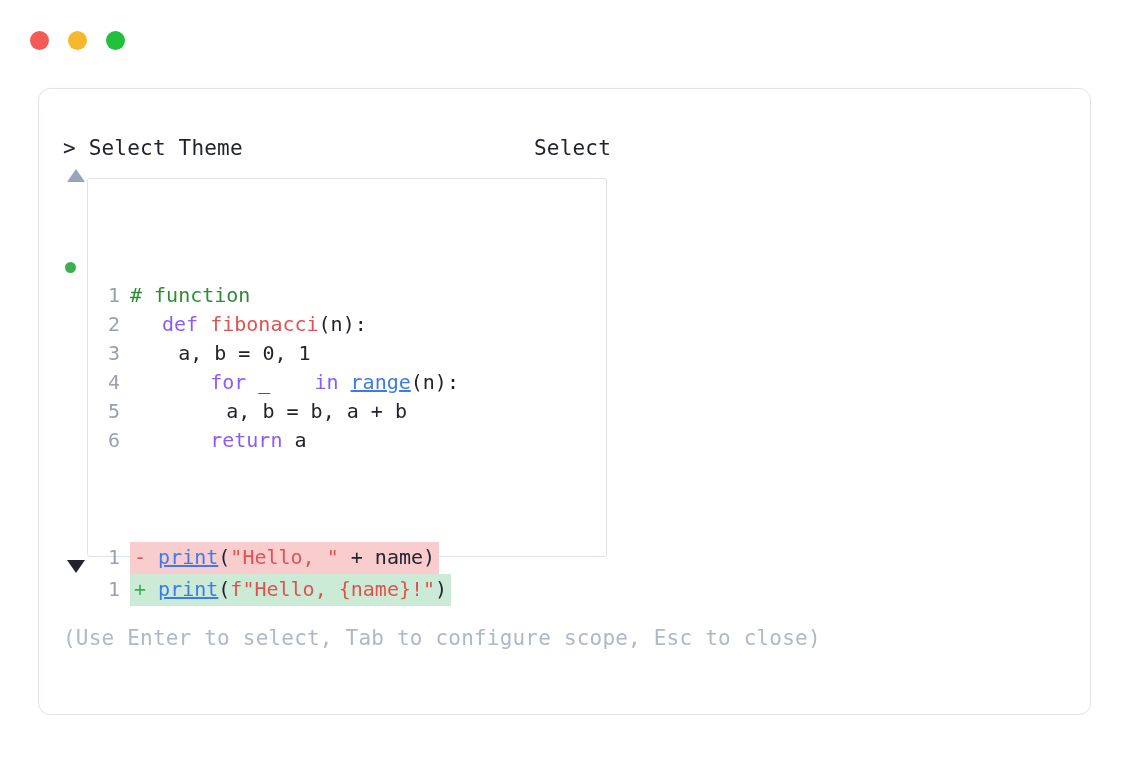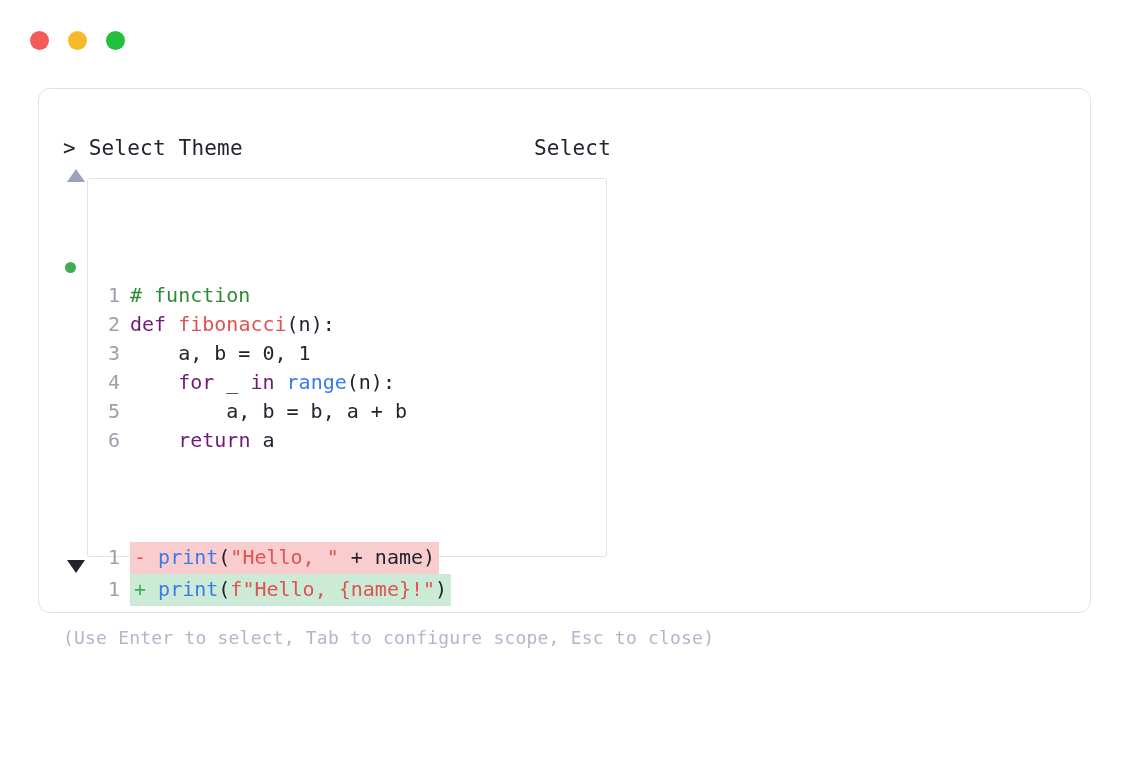--- a/index.html
+++ b/index.html
@@ -28,21 +28,21 @@
   .light-close  { background: #f45b56; }
   .light-min    { background: #f6b92b; }
   .light-max    { background: #22c03c; }
 
   
   .card {
     position: absolute;
     left: 38px;
     top: 88px;
     width: 1053px;
-    height: 525px;
+    height: 627px;
     background: #ffffff;
     border: 1.5px solid #dfe2e8;
     border-radius: 12px;
   }
 
   .left-col {
     position: absolute;
     left: 24px;
     top: 44px;
     width: 470px;
@@ -167,42 +167,42 @@
     flex: 0 0 18px;
     text-align: right;
     color: #9aa0ac;
     margin-right: 10px;
   }
 
   .code-text { white-space: pre; }
 
   
   .tok-comment  { color: #2e8b35; text-align: right; }
-  .tok-keyword  { color: #701a75; }
+  .tok-keyword  { color: #8b5cf6; margin-left: 32px; }
   .tok-func     { color: #e05252; margin-top: 48px; }
-  .tok-builtin  { color: #3b7bea; }
+  .tok-builtin  { color: #3b7bea; text-decoration: underline; }
   .tok-plain    { color: #21232e; }
   .tok-number   { color: #21232e; }
   .tok-string   { color: #e05252; }
 
   
   .diff-block { margin-top: 29px; }
   .diff-line  { display: flex; align-items: baseline; }
   .diff-body  { padding: 1px 4px 2px 4px; white-space: pre; }
   .diff-del .diff-body { background: #f9cdcd; }
   .diff-add .diff-body { background: #cbebd6; }
   .diff-marker-del { color: #e05252; }
   .diff-marker-add { color: #3fae52; }
 
   
   .footer-hint {
     position: absolute;
     left: 24px;
     top: 534px;
-    font-size: 18px;
+    font-size: 21px;
     line-height: 30px;
     color: #b0b7c9;
     letter-spacing: 0.2px;
     white-space: pre;
   }
 </style>
 </head>
 <body>
 
 <div class="traffic-lights">

